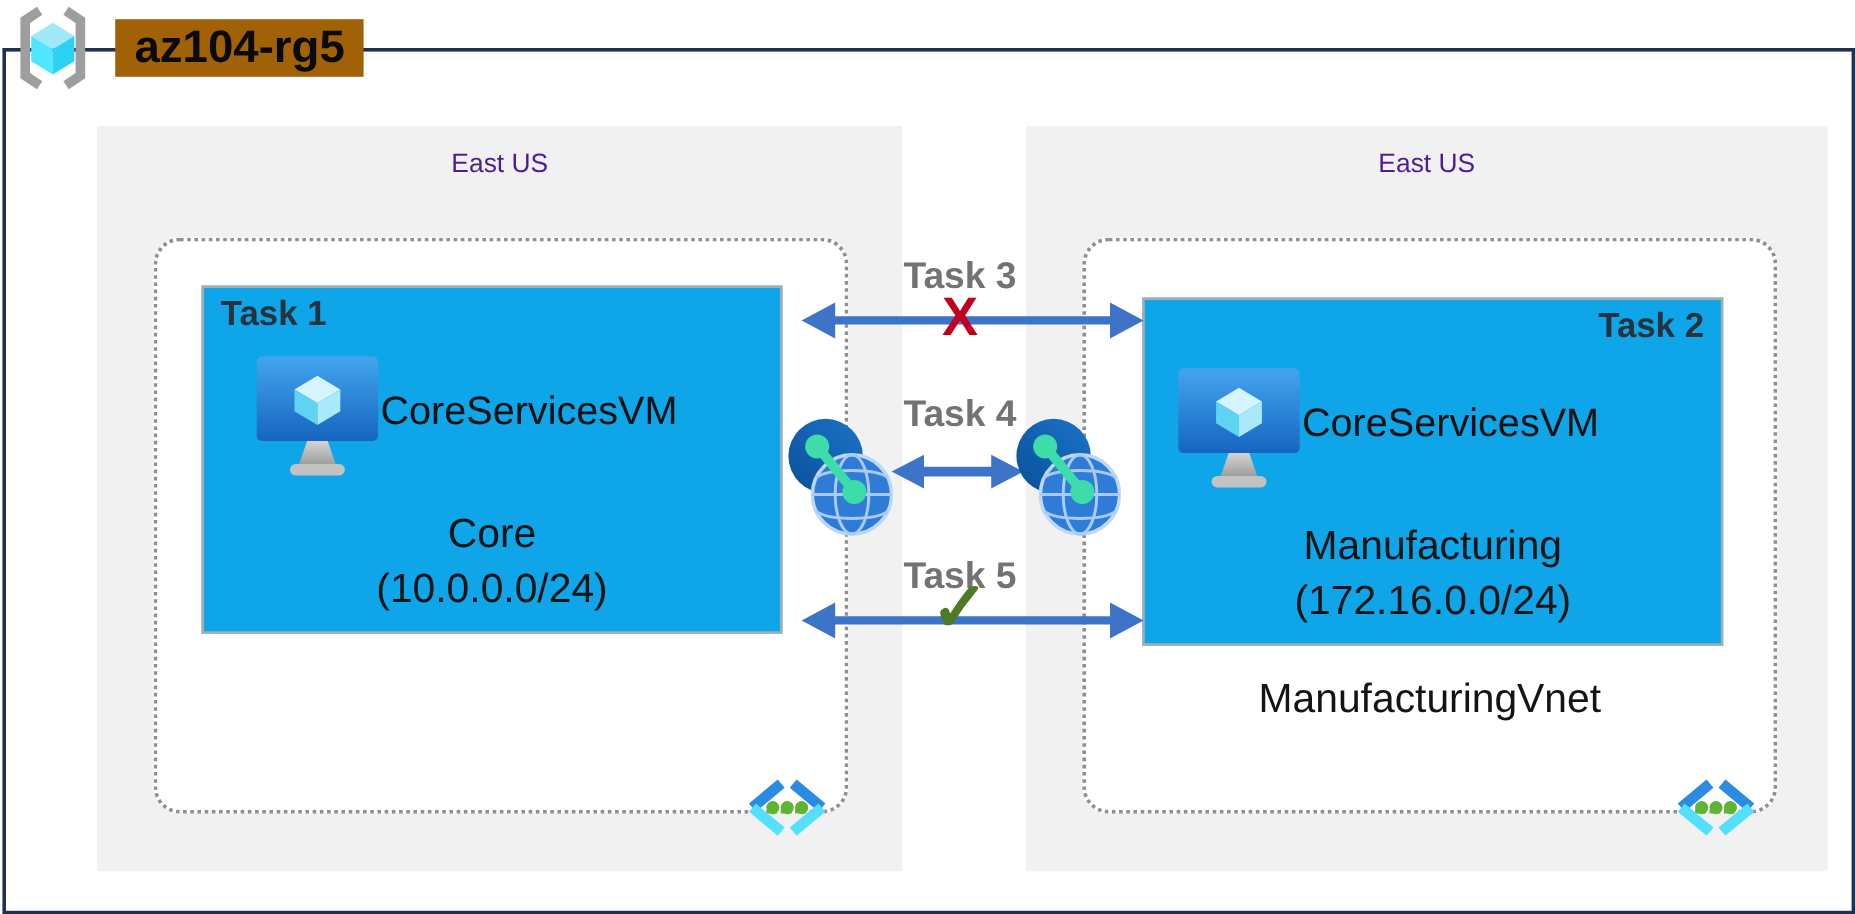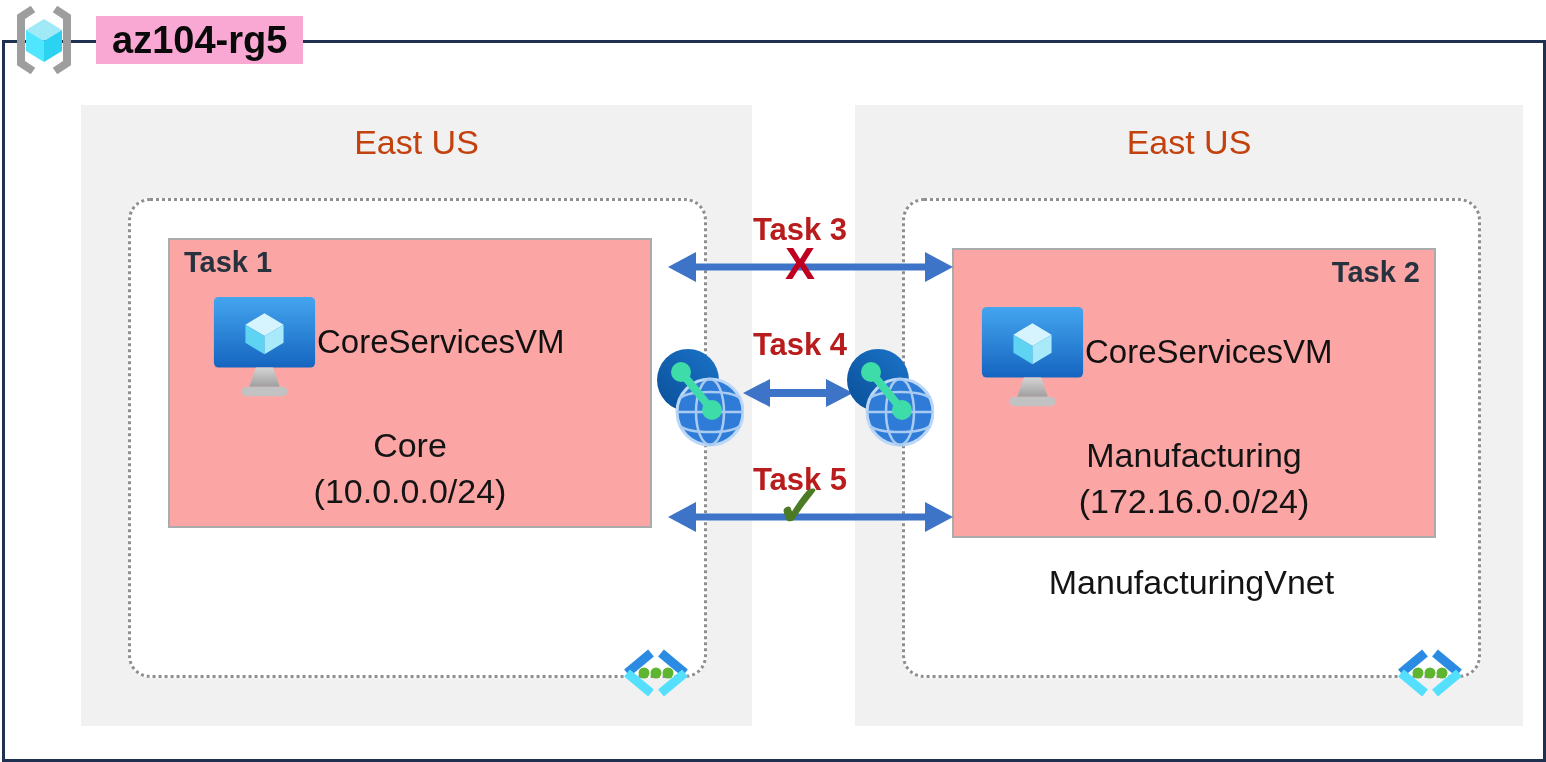--- a/index.html
+++ b/index.html
@@ -11,71 +11,71 @@
   .canvas{position:relative;width:1546px;height:762px;background:#fff;overflow:hidden;}
 
   
   .outer-border{
     position:absolute;left:2px;top:40px;width:1538px;height:716px;
     border:3px solid #1F3050;box-sizing:content-box;
   }
   .rg-icon{position:absolute;left:8px;top:4px;width:72px;height:72px;}
   .rg-title{
     position:absolute;left:96px;top:16px;line-height:48px;
-    background:#f9a8d4;padding:0 16px;
+    background:#a16207;padding:0 16px;
     font-size:38px;font-weight:bold;color:#0a0a0a;white-space:nowrap;
   }
 
   
   .region{position:absolute;top:105px;height:621px;background:#F1F1F2;}
   #region-left{left:81px;width:671px;}
   #region-right{left:855px;width:668px;}
   .region-name{
     position:absolute;top:18px;left:0;right:0;text-align:center;
-    font-size:34px;color:#c2410c;
+    font-size:22px;color:#4c1d95;
   }
 
   
   .vnet{
     position:absolute;width:573px;height:474px;
     border:3px dotted #8F8F8F;border-radius:22px;background:#ffffff;
   }
   #vnet-left{left:47px;top:93px;}
   #vnet-right{left:47px;top:93px;}
   .vnet-text{
     position:absolute;left:0;right:0;top:358px;text-align:center;
     font-size:34px;line-height:46px;color:#141414;
   }
   .vnet-icon{position:absolute;right:10px;bottom:-24px;width:76px;height:52px;}
 
   
   .subnet{
     position:absolute;width:480px;height:286px;
-    background:#fca5a5;border:2px solid #ABABAB;
+    background:#0ea5e9;border:2px solid #ABABAB;
   }
   #subnet-left{left:37px;top:37px;}
   #subnet-right{left:47px;top:47px;}
   .task-label{position:absolute;top:6px;font-size:29px;font-weight:bold;color:#27323F;}
   #task1-label{left:14px;}
   #task2-label{right:14px;}
   .vm-row{position:absolute;top:55px;display:flex;align-items:center;}
   #vm-row-left{left:42px;}
   #vm-row-right{left:26px;}
   .vm-icon{width:105px;height:107px;flex:0 0 auto;}
   .vm-name{font-size:33px;color:#111;margin-top:-14px;white-space:nowrap;}
   .subnet-text{
     position:absolute;left:0;right:0;top:182px;text-align:center;
     font-size:34px;line-height:46px;color:#141414;
   }
 
   
   .arrows{position:absolute;left:0;top:0;pointer-events:none;}
   .task-tag{
     position:absolute;left:690px;width:220px;text-align:center;
-    font-size:31px;font-weight:bold;color:#b91c1c;
+    font-size:31px;font-weight:bold;color:#737373;
   }
   #task3-label{top:212px;}
   #task4-label{top:327px;}
   #task5-label{top:462px;}
   .marker-x{
     position:absolute;left:770px;top:238px;width:60px;text-align:center;
     font-size:45px;font-weight:900;color:#C00021;
   }
   .marker-check{
     position:absolute;left:768px;top:472px;width:64px;text-align:center;

